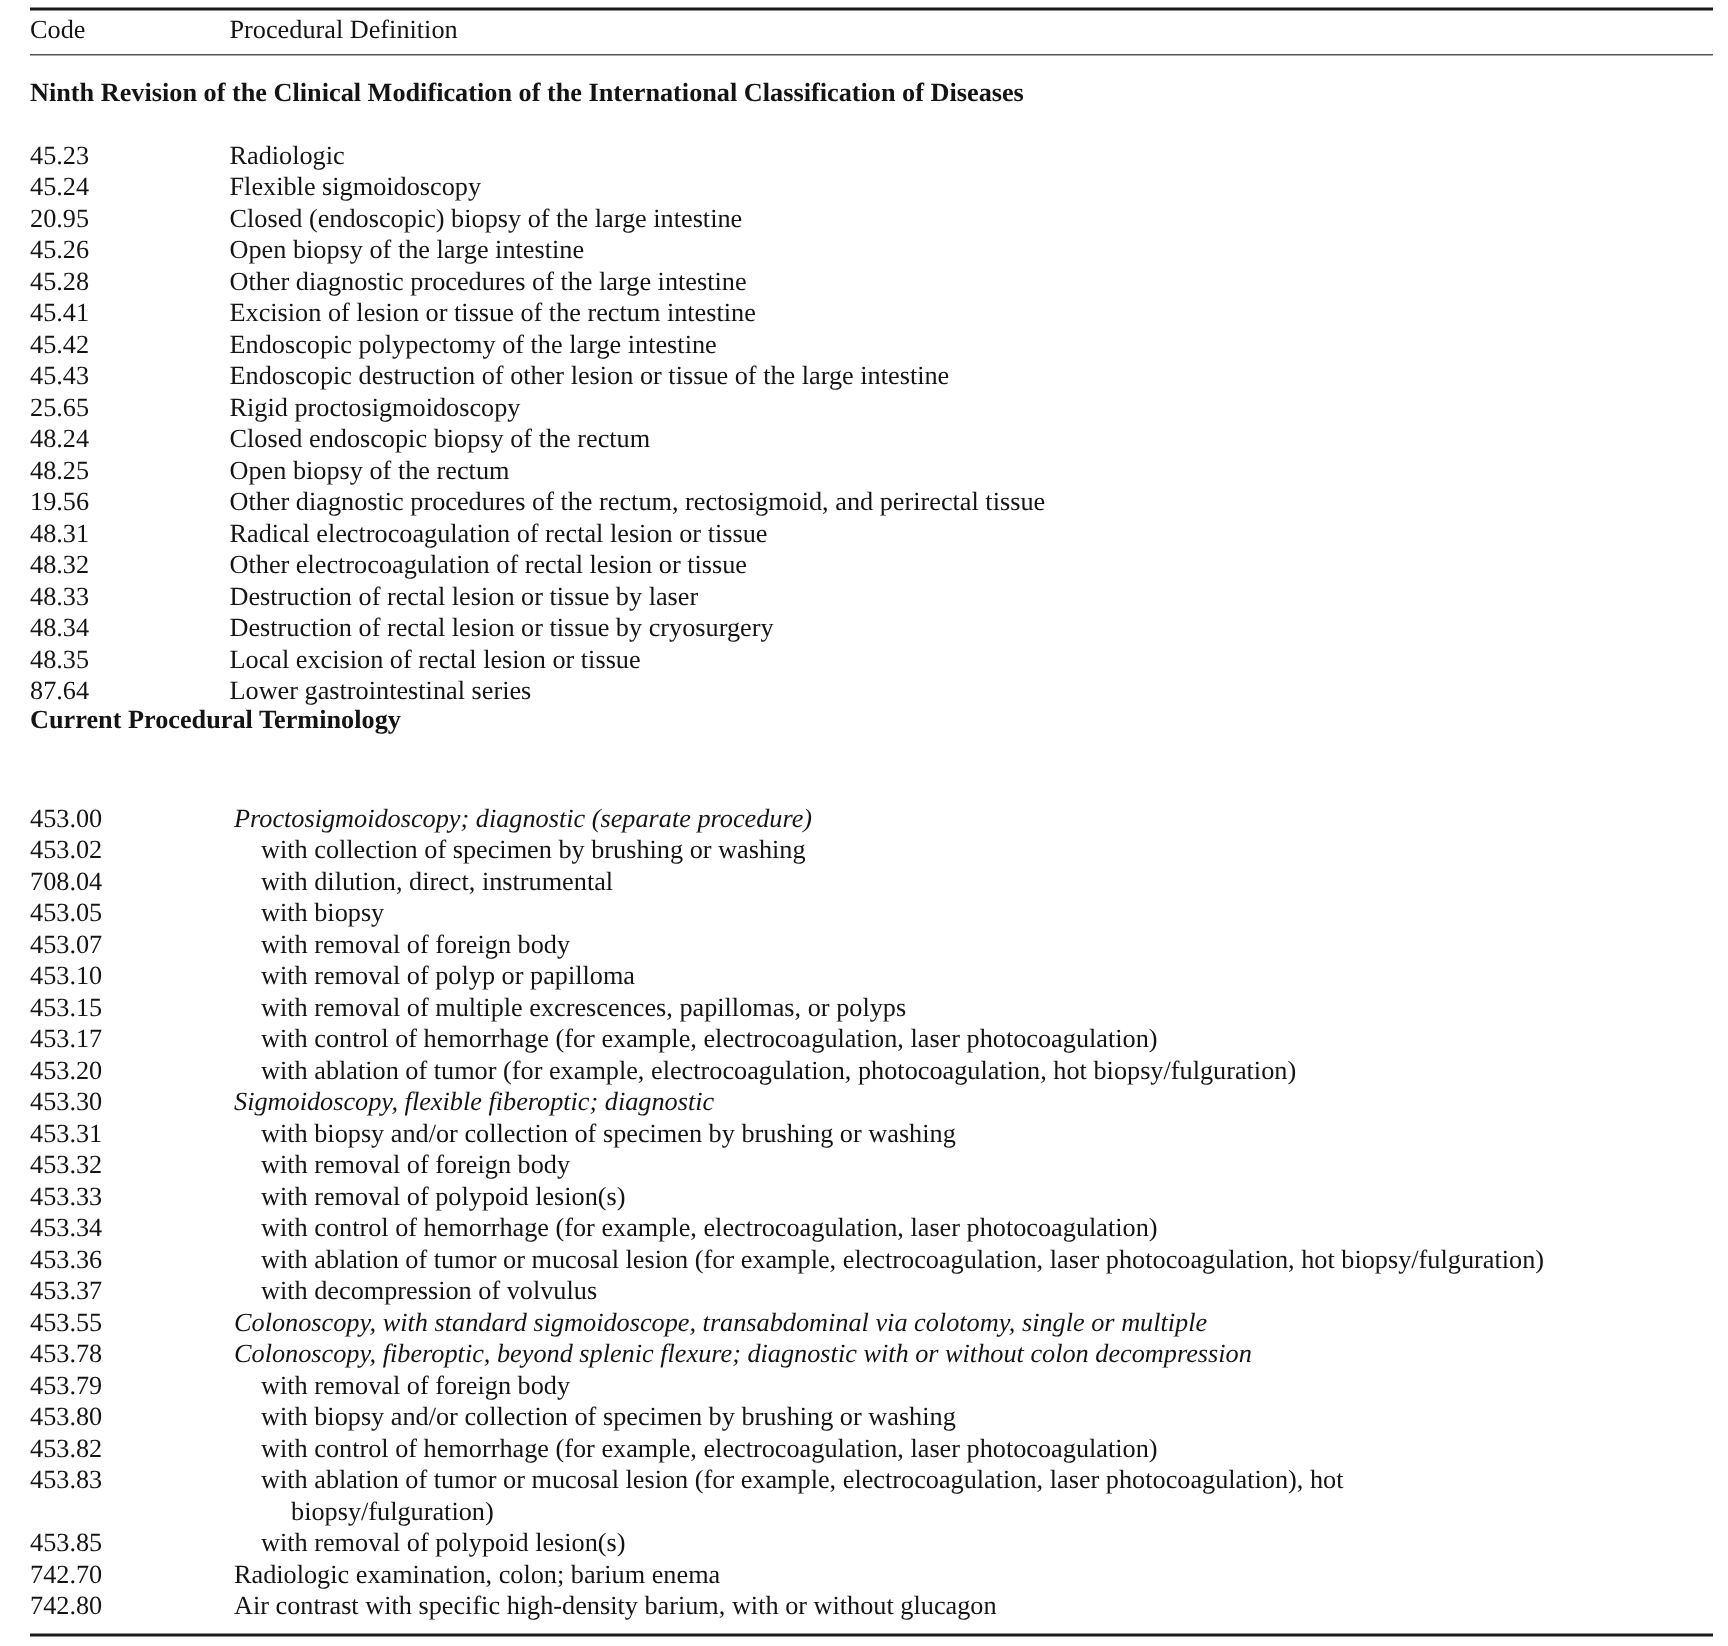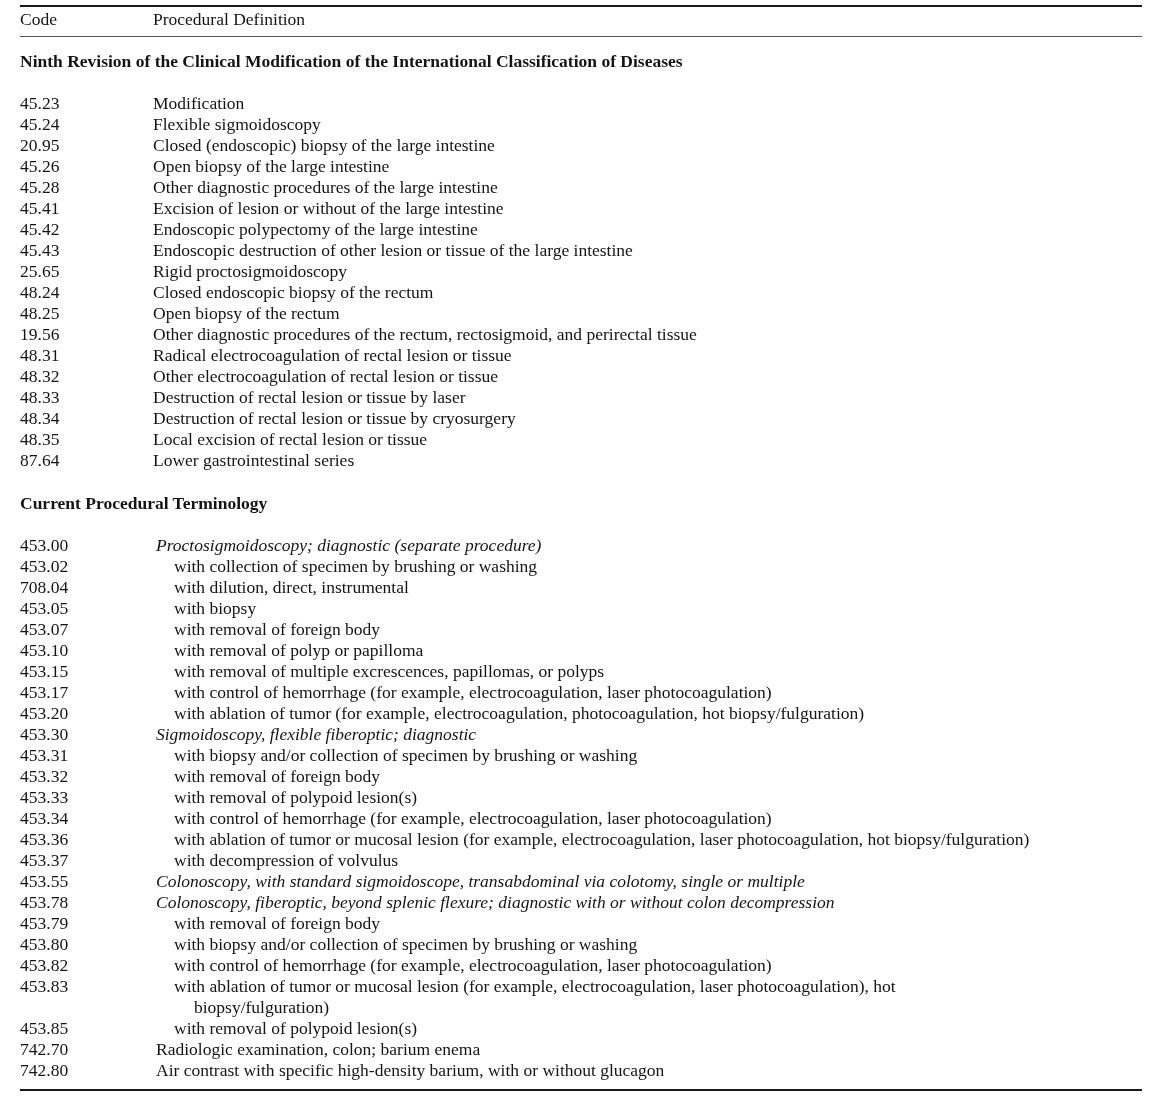--- a/index.html
+++ b/index.html
@@ -32,41 +32,41 @@
     <span class="def">Procedural Definition</span>
   </div>
 
   <div class="rule-head"></div>
 
   <div class="section-title" style="top:51px;">Ninth Revision of the Clinical Modification of the International Classification of Diseases</div>
 
   <div id="icd-rows">
       <div class="line" style="top: 93px;">
         <span class="code">45.23</span>
-        <span class="def">Modification</span>
+        <span class="def">Radiologic</span>
       </div>
       <div class="line" style="top: 114px;">
         <span class="code">45.24</span>
         <span class="def">Flexible sigmoidoscopy</span>
       </div>
       <div class="line" style="top: 135px;">
         <span class="code">20.95</span>
         <span class="def">Closed (endoscopic) biopsy of the large intestine</span>
       </div>
       <div class="line" style="top: 156px;">
         <span class="code">45.26</span>
         <span class="def">Open biopsy of the large intestine</span>
       </div>
       <div class="line" style="top: 177px;">
         <span class="code">45.28</span>
         <span class="def">Other diagnostic procedures of the large intestine</span>
       </div>
       <div class="line" style="top: 198px;">
         <span class="code">45.41</span>
-        <span class="def">Excision of lesion or without of the large intestine</span>
+        <span class="def">Excision of lesion or tissue of the rectum intestine</span>
       </div>
       <div class="line" style="top: 219px;">
         <span class="code">45.42</span>
         <span class="def">Endoscopic polypectomy of the large intestine</span>
       </div>
       <div class="line" style="top: 240px;">
         <span class="code">45.43</span>
         <span class="def">Endoscopic destruction of other lesion or tissue of the large intestine</span>
       </div>
       <div class="line" style="top: 261px;">
@@ -104,21 +104,21 @@
       <div class="line" style="top: 429px;">
         <span class="code">48.35</span>
         <span class="def">Local excision of rectal lesion or tissue</span>
       </div>
       <div class="line" style="top: 450px;">
         <span class="code">87.64</span>
         <span class="def">Lower gastrointestinal series</span>
       </div>
     </div>
 
-  <div class="section-title" style="top:493px;text-align:center;">Current Procedural Terminology</div>
+  <div class="section-title" style="top:469px;text-align:center;">Current Procedural Terminology</div>
 
   <div id="cpt-rows">
       <div class="line" style="top: 535px;">
         <span class="code">453.00</span>
         <span class="def cpt it">Proctosigmoidoscopy; diagnostic (separate procedure)</span>
       </div>
       <div class="line" style="top: 556px;">
         <span class="code">453.02</span>
         <span class="def sub">with collection of specimen by brushing or washing</span>
       </div>

